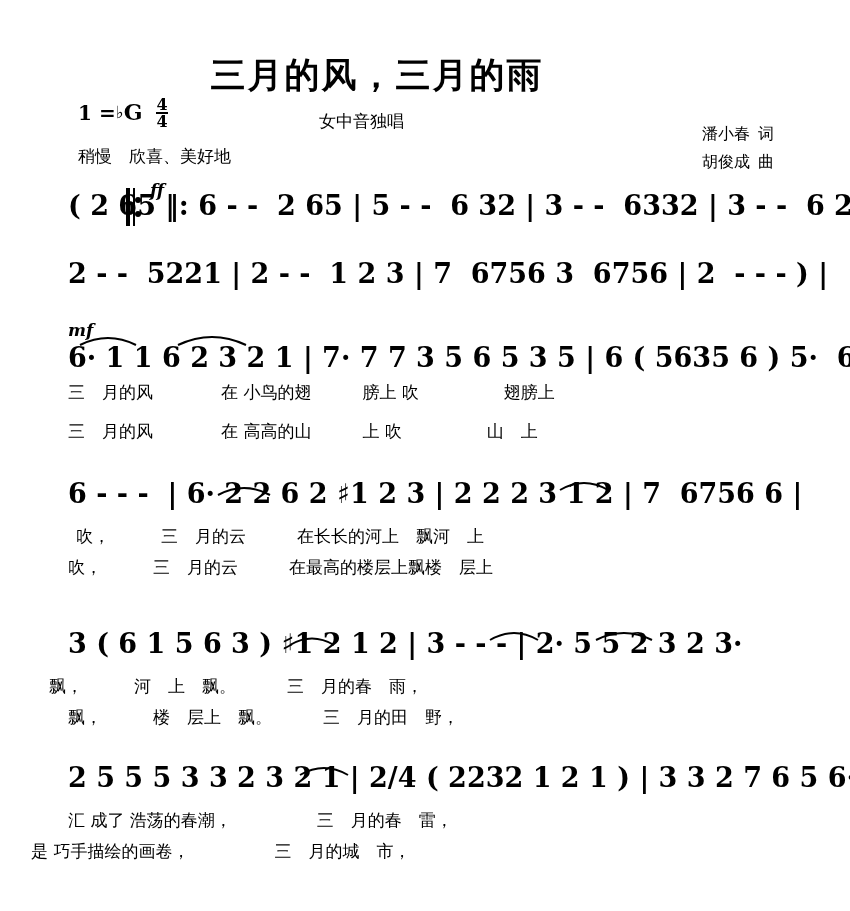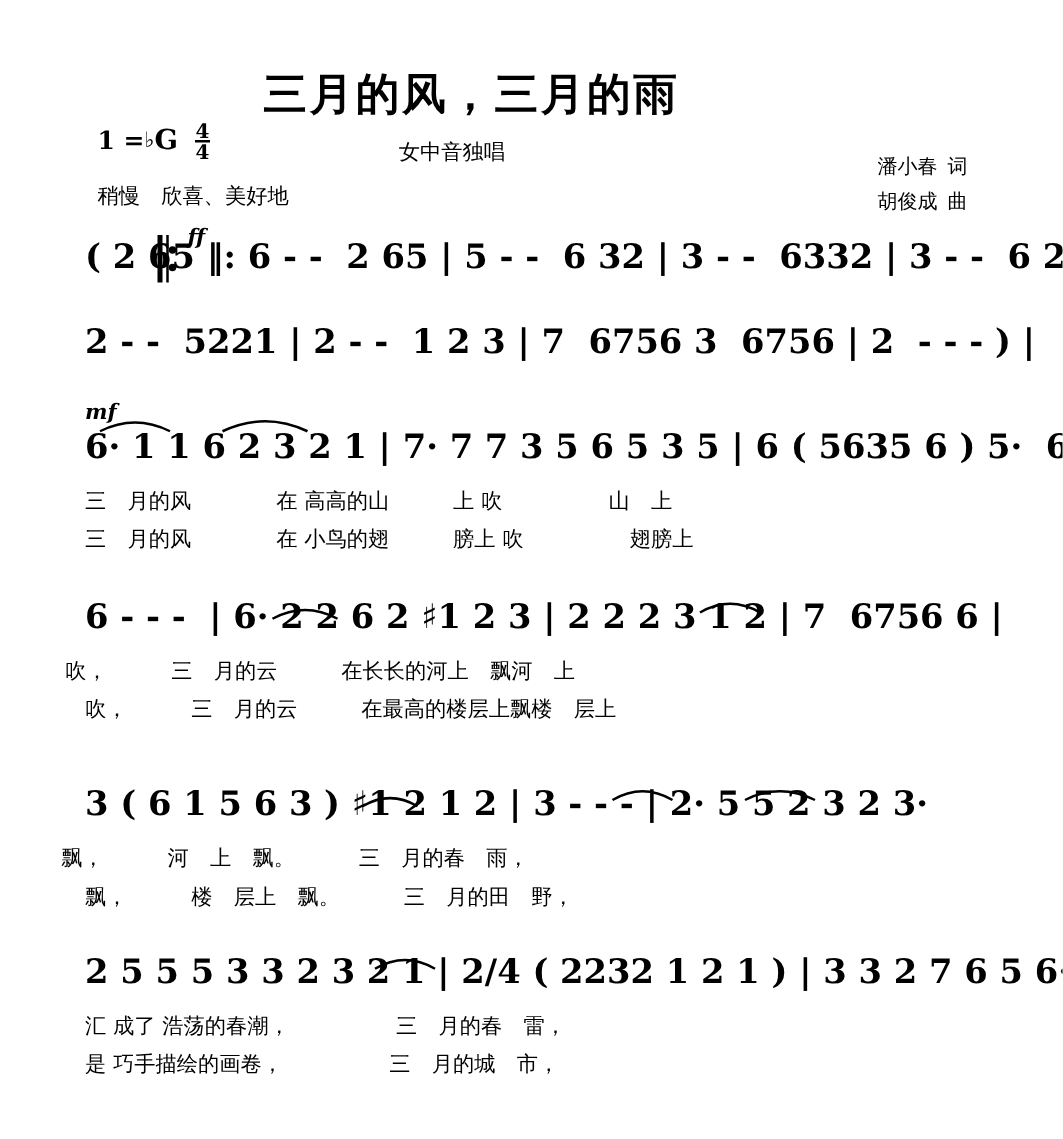--- a/index.html
+++ b/index.html
@@ -117,40 +117,40 @@
     <div class="mrow" style="padding-left:68px;">( 2 65 ‖: 6 - -  2 65 | 5 - -  6 32 | 3 - -  6332 | 3 - -  6 21 |</div>
   </div>
 
   <div class="system" style="top:258px;">
     <div class="mrow" style="padding-left:68px;">2 - -  5221 | 2 - -  1 2 3 | 7  6756 3  6756 | 2  - - - ) |</div>
   </div>
 
   <div class="system" style="top:320px;">
     <div class="dyn" style="left:68px;top:0px;">mf</div>
     <div class="mrow" style="padding-left:68px;padding-top:22px;">6· 1 1 6 2 3 2 1 | 7· 7 7 3 5 6 5 3 5 | 6 ( 5635 6 ) 5·  6</div>
+    <div class="lrow" style="padding-left:68px;padding-top:8px;">三　月的风　　　　在 小鸟的翅　　　膀上 吹　　　　　翅膀上</div>
     <div class="lrow" style="padding-left:68px;padding-top:16px;">三　月的风　　　　在 高高的山　　　上 吹　　　　　山　上</div>
-    <div class="lrow" style="padding-left:68px;padding-top:8px;">三　月的风　　　　在 小鸟的翅　　　膀上 吹　　　　　翅膀上</div>
   </div>
 
   <div class="system" style="top:478px;">
     <div class="mrow" style="padding-left:68px;">6 - - -  | 6· 2 2 6 2 ♯1 2 3 | 2 2 2 3 1 2 | 7  6756 6 |</div>
-    <div class="lrow" style="padding-left:52px;padding-top:16px;">吹，　　　三　月的云　　　在长长的河上　飘河　上</div>
+    <div class="lrow" style="padding-left:76px;padding-top:16px;">吹，　　　三　月的云　　　在长长的河上　飘河　上</div>
     <div class="lrow" style="padding-left:68px;padding-top:8px;">吹，　　　三　月的云　　　在最高的楼层上飘楼　层上</div>
   </div>
 
   <div class="system" style="top:628px;">
     <div class="mrow" style="padding-left:68px;">3 ( 6 1 5 6 3 ) ♯1 2 1 2 | 3 - - - | 2· 5 5 2 3 2 3·</div>
     <div class="lrow" style="padding-left:49px;padding-top:16px;">飘，　　　河　上　飘。　　　三　月的春　雨，</div>
     <div class="lrow" style="padding-left:68px;padding-top:8px;">飘，　　　楼　层上　飘。　　　三　月的田　野，</div>
   </div>
 
   <div class="system" style="top:762px;">
     <div class="mrow" style="padding-left:68px;">2 5 5 5 3 3 2 3 2 1 | 2/4 ( 2232 1 2 1 ) | 3 3 2 7 6 5 6·</div>
     <div class="lrow" style="padding-left:68px;padding-top:16px;">汇 成了 浩荡的春潮，　　　　　三　月的春　雷，</div>
-    <div class="lrow" style="padding-left:68px;padding-top:8px;">是 巧手描绘的画卷，　　　　　三　月的城　市，</div>
+    <div class="lrow" style="padding-left:31px;padding-top:8px;">是 巧手描绘的画卷，　　　　　三　月的城　市，</div>
   </div>
 
   <svg width="850" height="911" style="position:absolute;left:0;top:0;pointer-events:none;">
 
     <circle cx="138" cy="200" r="3" fill="#000"></circle>
     <circle cx="138" cy="214" r="3" fill="#000"></circle>
     <rect x="126" y="188" width="4" height="38" fill="#000"></rect>
     <rect x="133" y="188" width="2" height="38" fill="#000"></rect>
 
     <path d="M80 345 q28 -14 56 0" stroke="#000" stroke-width="2" fill="none"></path>

